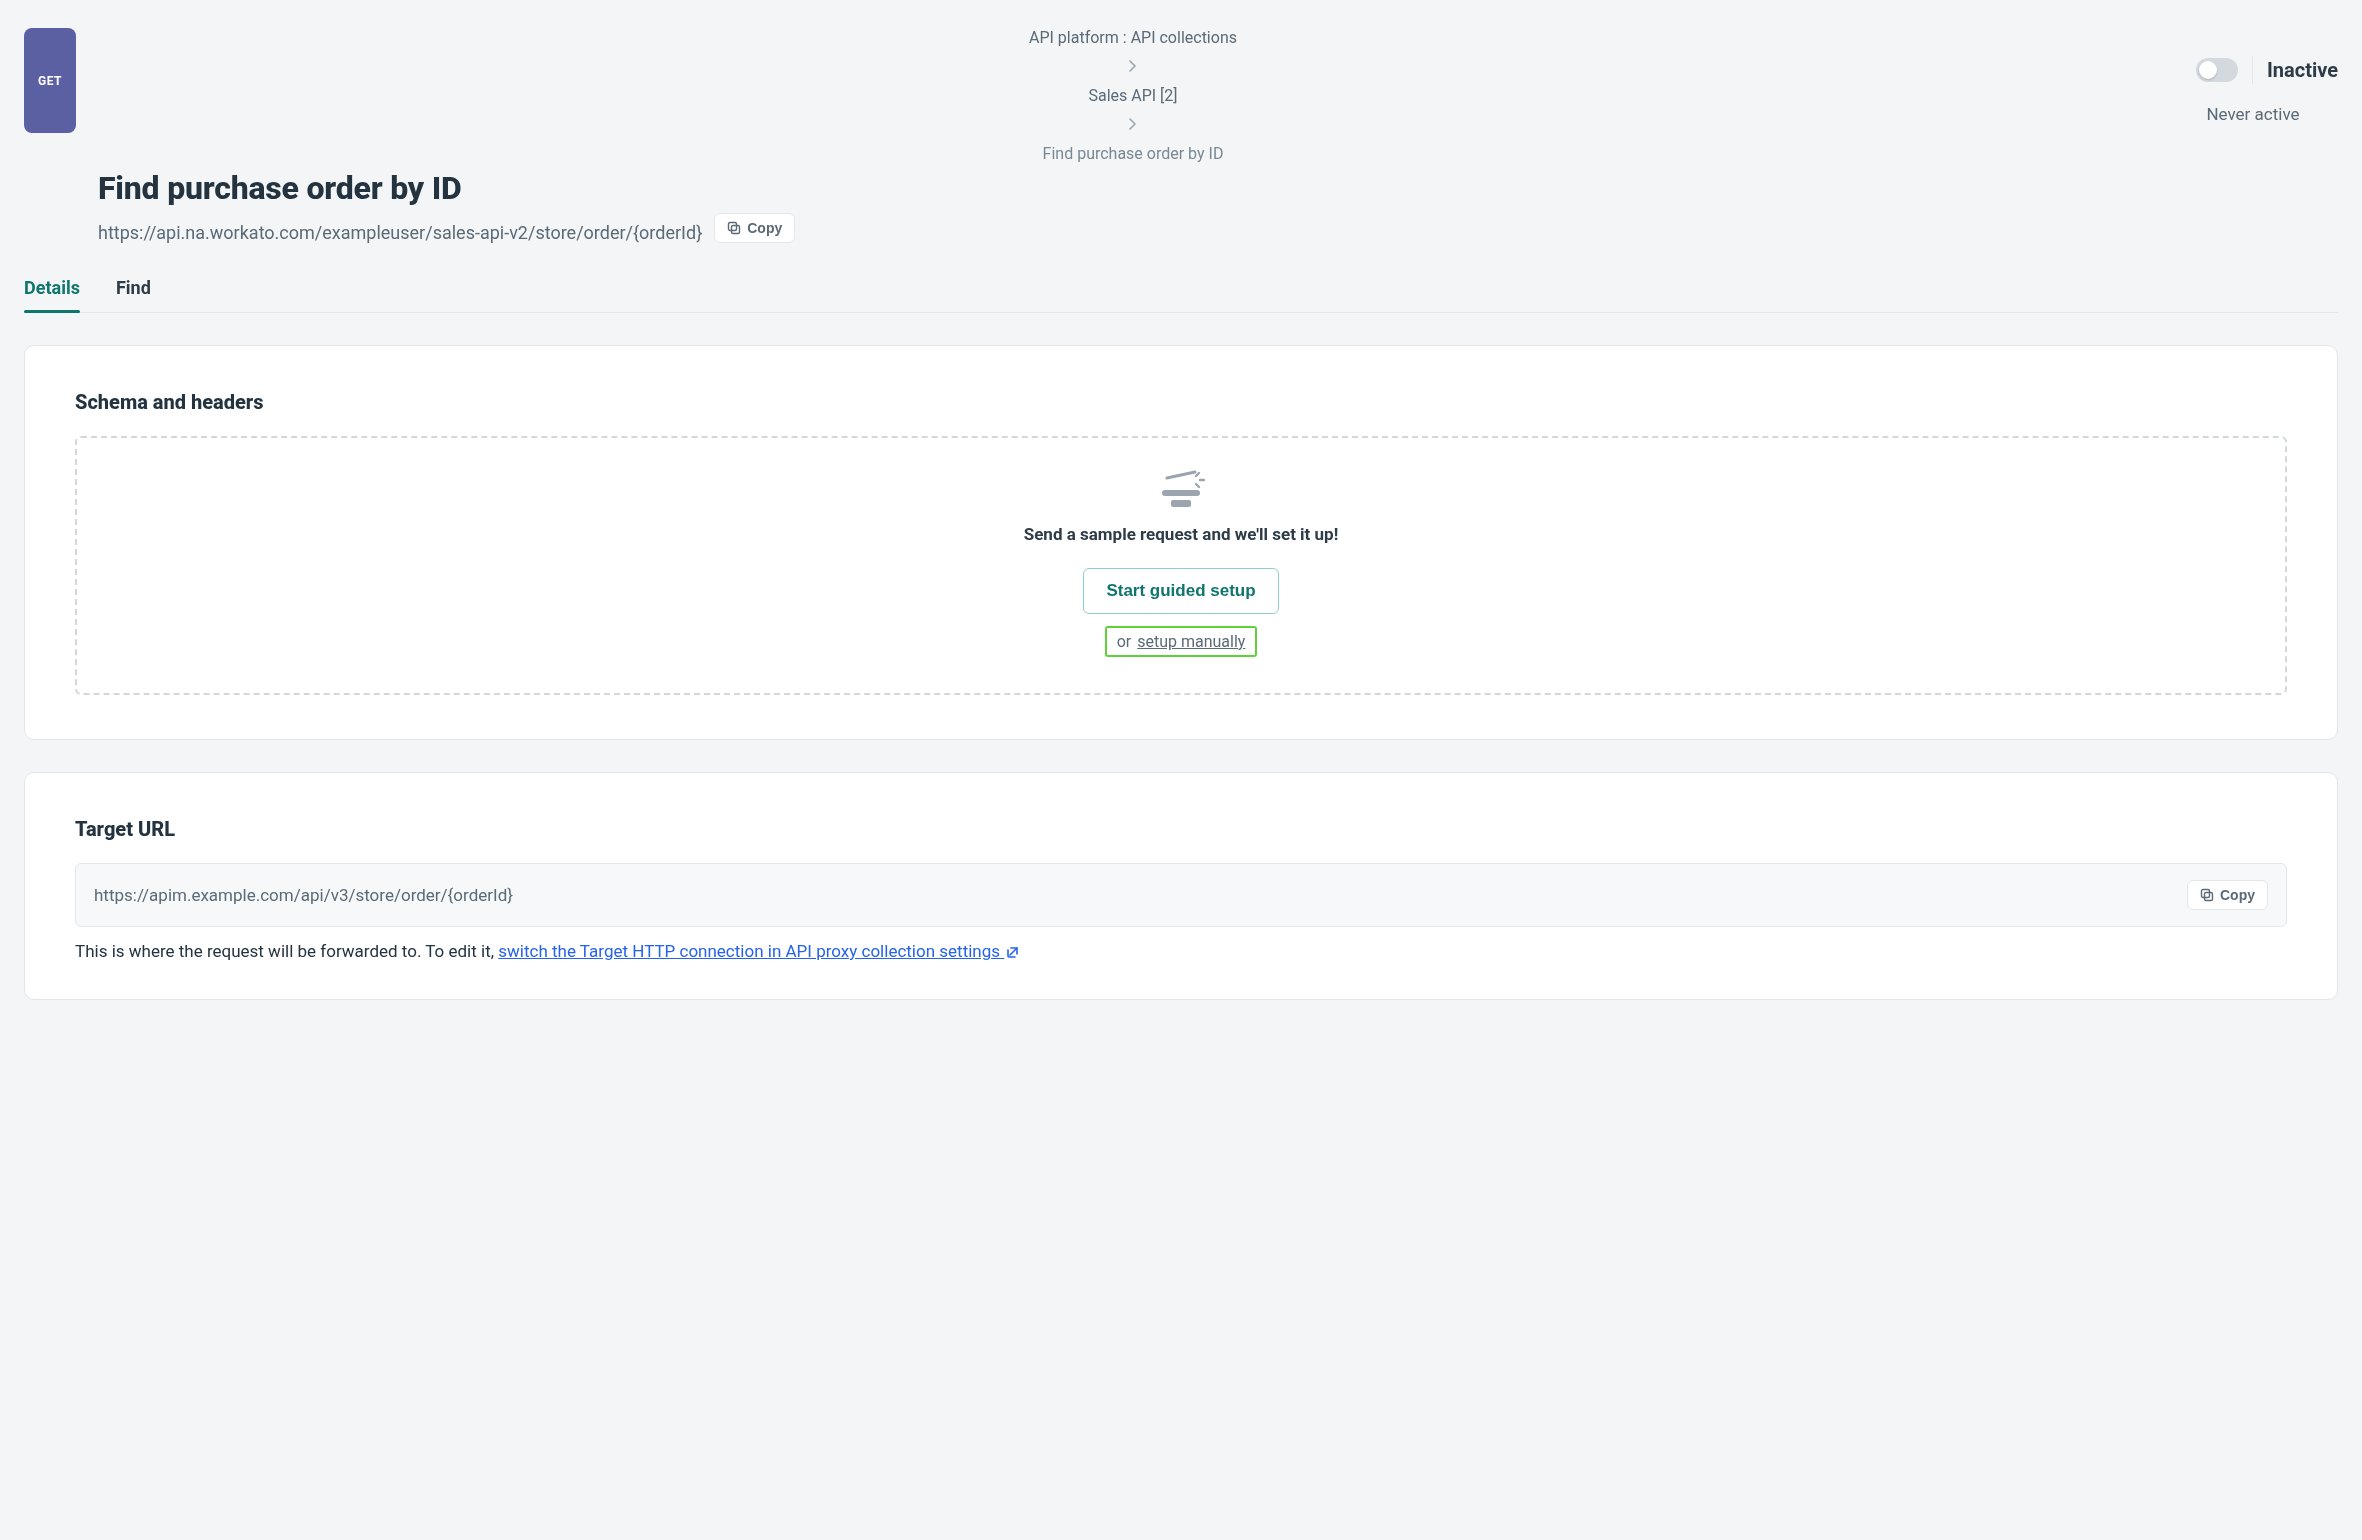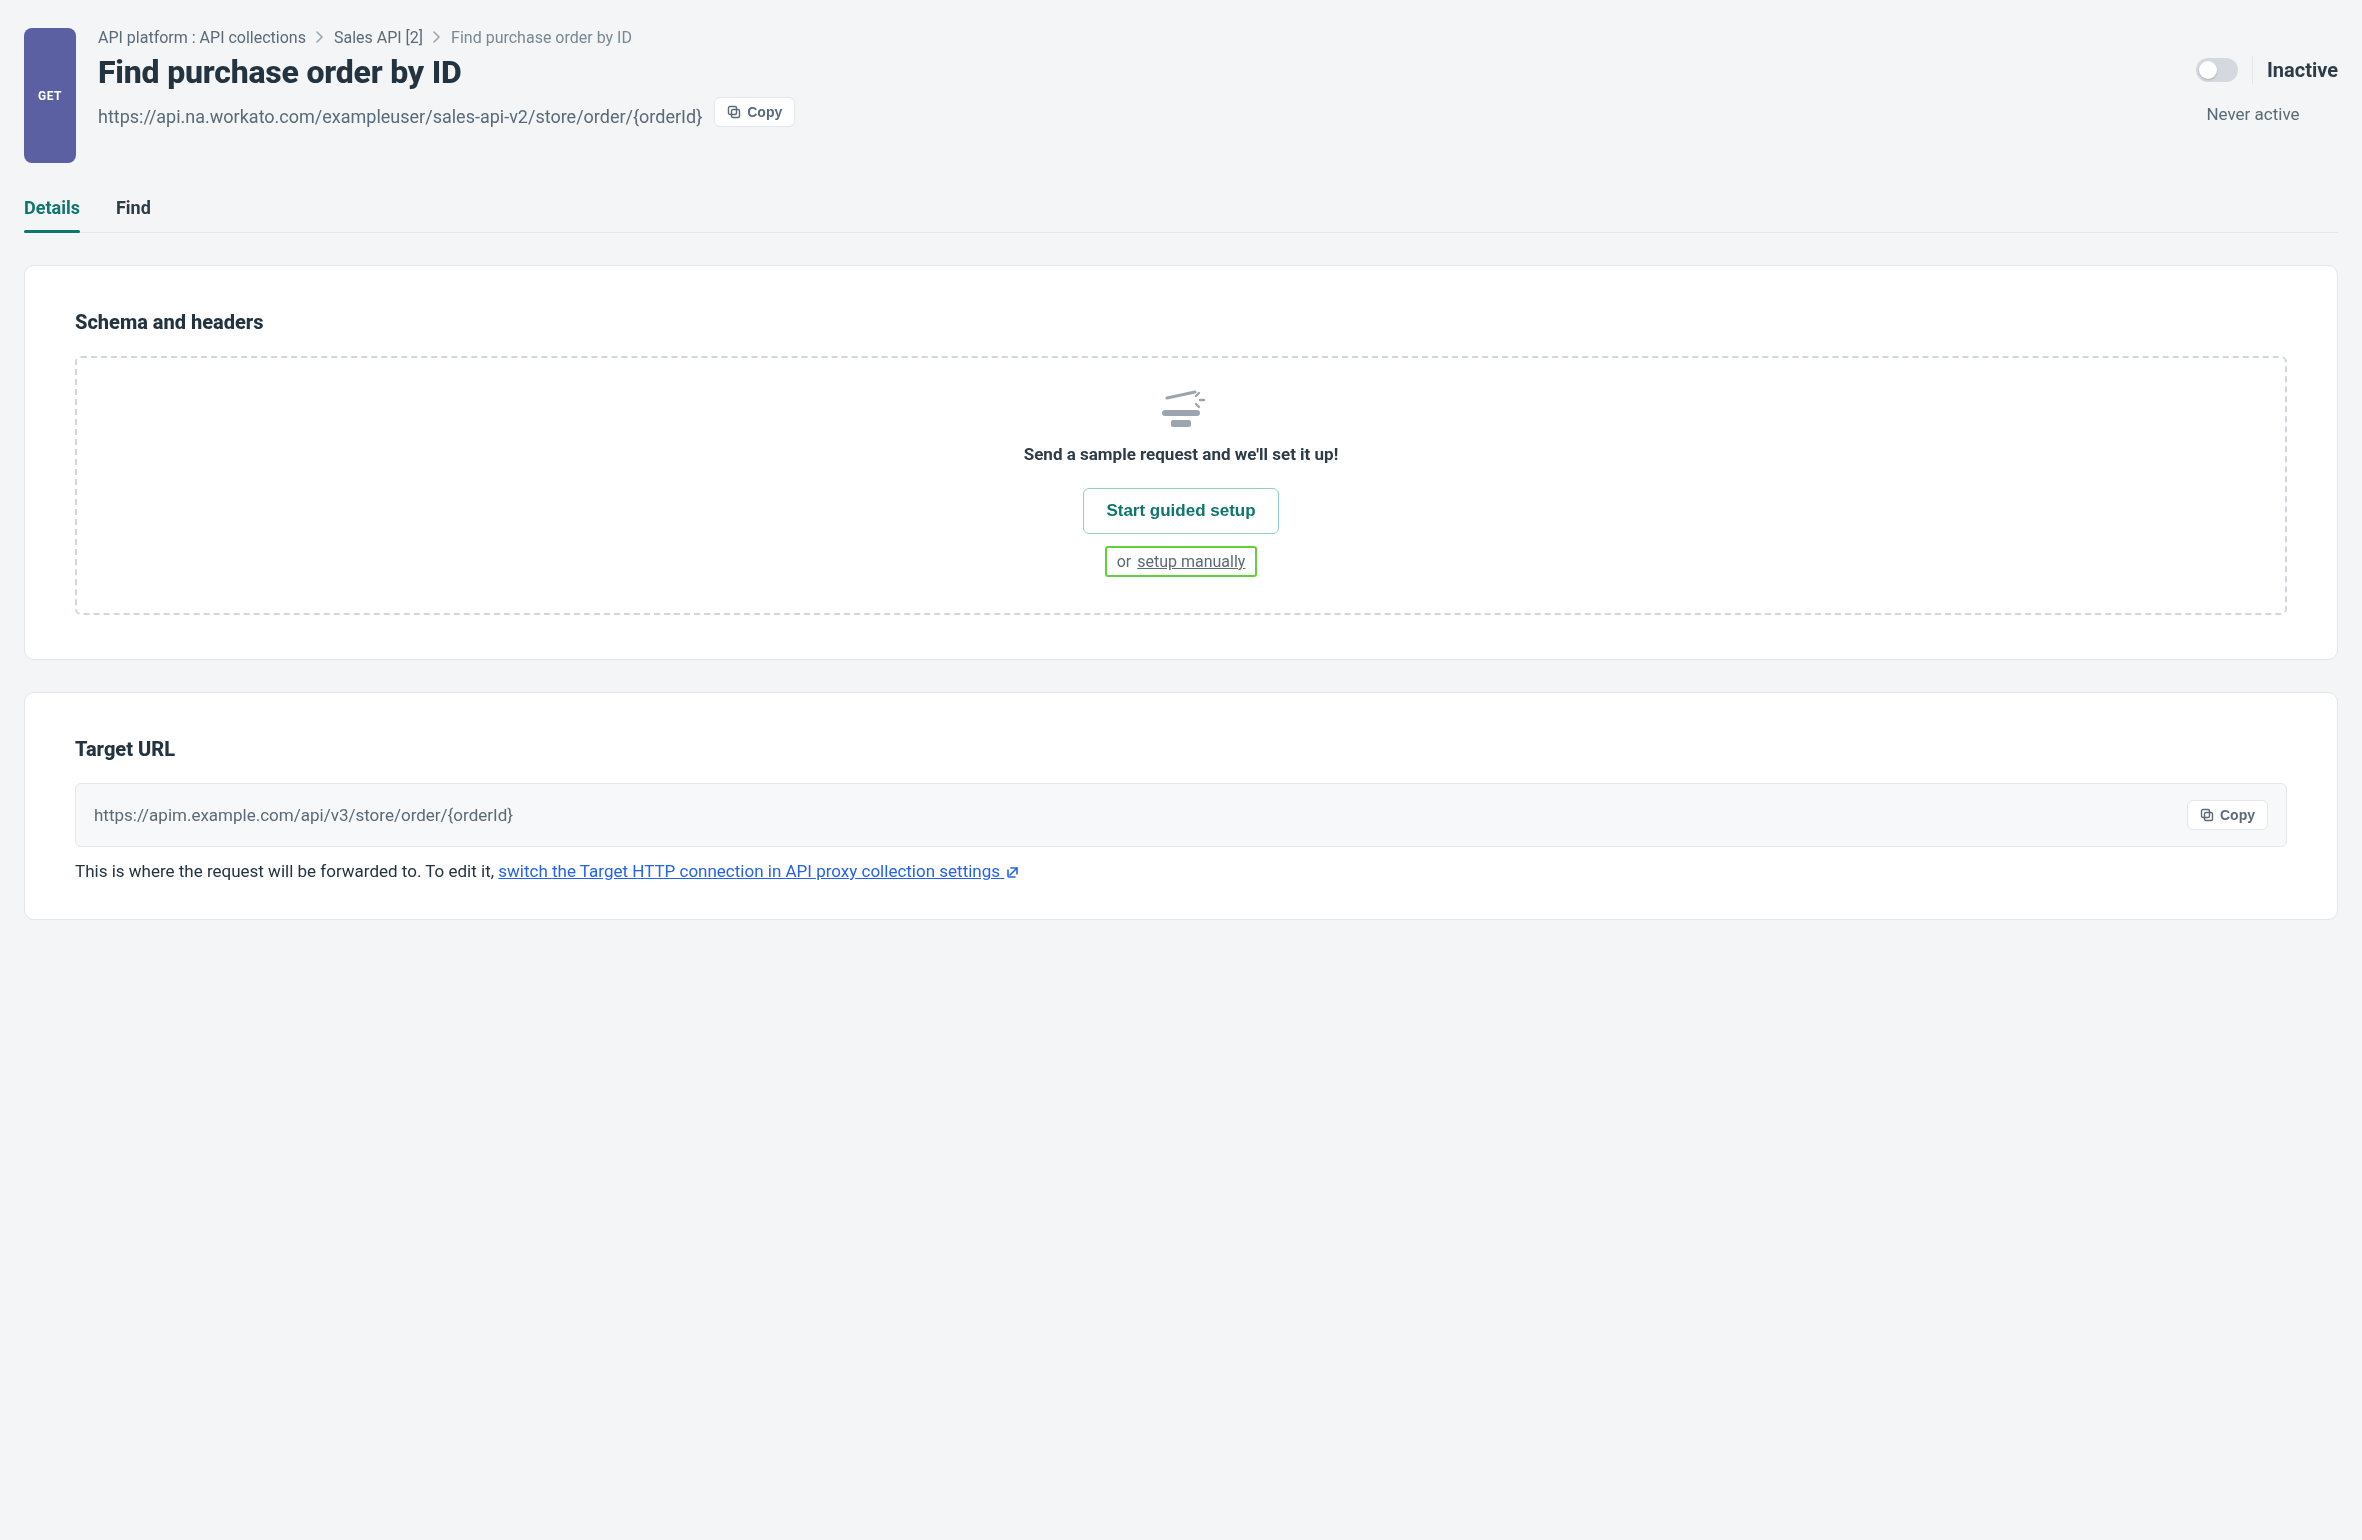--- a/index.html
+++ b/index.html
@@ -19,26 +19,26 @@
     margin:0;
     background:var(--bg);
     font-family:-apple-system,BlinkMacSystemFont,"Segoe UI",Roboto,Helvetica,Arial,sans-serif;
     color:var(--ink);
     padding:28px 24px 40px 24px;
   }
   
   
   .hdr{display:flex;align-items:flex-start;}
   .method-badge{
-    width:52px;height:135px;border-radius:8px;background:var(--badge);
+    width:52px;height:105px;border-radius:8px;background:var(--badge);
     color:#ffffff;display:flex;align-items:center;justify-content:center;
     font-size:12px;font-weight:700;letter-spacing:0.5px;flex:0 0 auto;
   }
   .hdr-main{flex:1;padding-left:22px;}
-  .crumbs{display:flex;align-items:center;gap:10px;color:var(--ink-soft);font-size:16px;margin-bottom:6px;}
+  .crumbs{display:flex;align-items:center;gap:10px;color:var(--ink-soft);font-size:16px;margin-bottom:6px;flex-direction:column;}
   .crumb-link{color:var(--ink-soft);cursor:pointer;}
   .crumb-current{color:var(--muted);}
   .chevron{color:#9aa5af;}
   h1.title{margin:0 0 6px 0;font-size:32px;font-weight:800;color:#243340;letter-spacing:-0.2px;}
   .url-row{display:flex;align-items:flex-end;gap:12px;}
   .url{color:var(--ink-soft);font-size:18px;}
   .copy-btn{
     display:inline-flex;align-items:center;gap:6px;
     border:1px solid var(--line);border-radius:6px;background:#fff;
     padding:6px 12px;font-size:14px;font-weight:600;color:var(--ink-soft);cursor:pointer;

